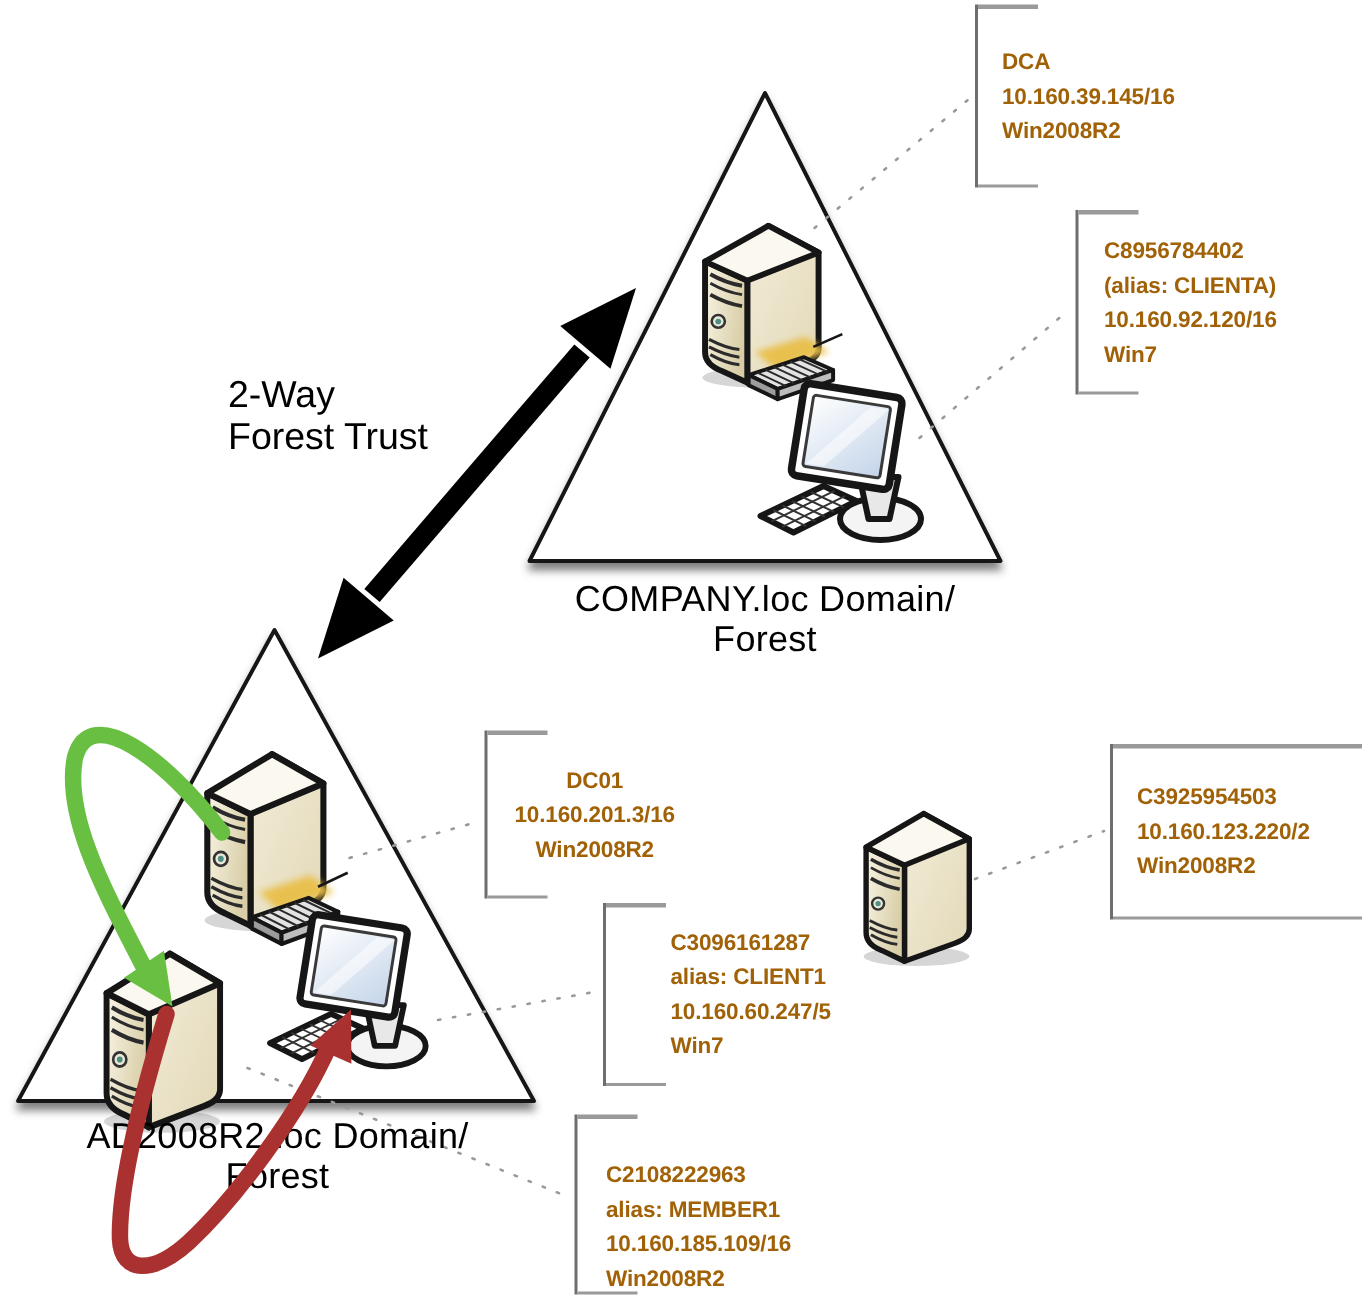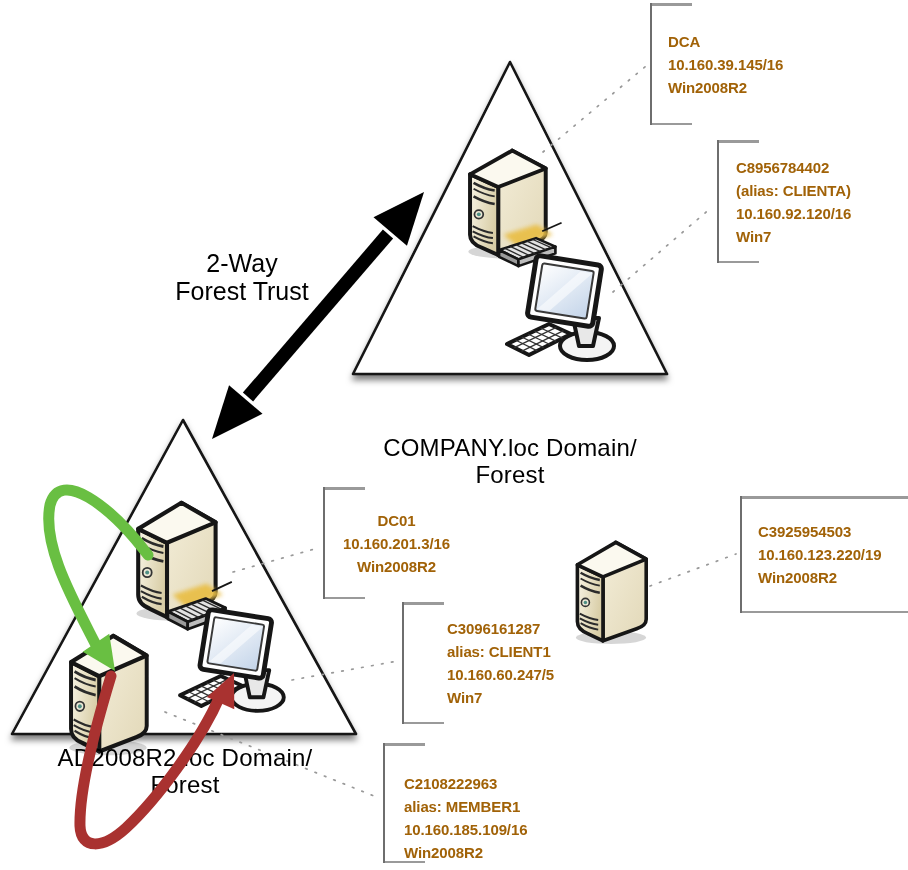--- a/index.html
+++ b/index.html
@@ -7,21 +7,21 @@
     position:relative;width:908px;height:870px;background:#ffffff;overflow:hidden;
     font-family:"Liberation Sans","DejaVu Sans",sans-serif;
   }
   #base-layer,#arrow-layer{position:absolute;left:0;top:0;}
   #arrow-layer{pointer-events:none;}
   .forest-label{
     position:absolute;width:300px;text-align:center;color:#000;
     font-size:24px;line-height:27px;font-weight:400;letter-spacing:.2px;
   }
   .trust-label{
-    position:absolute;left:152px;top:249px;width:180px;text-align:center;color:#000;
+    position:absolute;left:152px;top:249px;width:180px;color:#000;
     font-size:25px;line-height:28px;font-weight:400;
   }
   .bracket{position:absolute;border-left:2.5px solid #6e6e6e;}
   .bracket::before,.bracket::after{
     content:"";position:absolute;left:0;height:2.5px;width:40px;background:#9a9a9a;
   }
   .bracket::before{top:0;}
   .bracket::after{bottom:0;}
   .bracket-wide::before,.bracket-wide::after{width:168px;}
   .host-label{
@@ -130,21 +130,21 @@
     <use href="#g-server" transform="translate(64,633) scale(0.88,0.94)"></use>
     <use href="#g-client" transform="translate(180,610) scale(0.97)"></use>
     <use href="#g-server" transform="translate(571,540) scale(0.8)"></use>
   </svg>
 
   <div class="trust-label">
     <div>2-Way</div>
     <div>Forest Trust</div>
   </div>
 
-  <div class="forest-label" style="left:360px;top:386px;margin-top:48px;">
+  <div class="forest-label" style="left:360px;top:386px;">
     <div>COMPANY.loc Domain/</div>
     <div>Forest</div>
   </div>
 
   <div class="forest-label" style="left:35px;top:744px;">
     <div>AD2008R2.loc Domain/</div>
     <div>Forest</div>
   </div>
 
   <div class="bracket" style="left:650px;top:3px;height:122px;"></div>
@@ -165,21 +165,21 @@
   <div class="bracket" style="left:323px;top:487px;height:112px;"></div>
   <div class="host-label" style="left:343px;top:509px;text-align:center;">
     <div>DC01</div>
     <div>10.160.201.3/16</div>
     <div>Win2008R2</div>
   </div>
 
   <div class="bracket bracket-wide" style="left:740px;top:496px;height:117px;"></div>
   <div class="host-label" style="left:758px;top:520px;">
     <div>C3925954503</div>
-    <div>10.160.123.220/19</div>
+    <div>10.160.123.220/2</div>
     <div>Win2008R2</div>
   </div>
 
   <div class="bracket" style="left:402px;top:602px;height:122px;"></div>
   <div class="host-label" style="left:447px;top:617px;">
     <div>C3096161287</div>
     <div>alias: CLIENT1</div>
     <div>10.160.60.247/5</div>
     <div>Win7</div>
   </div>

